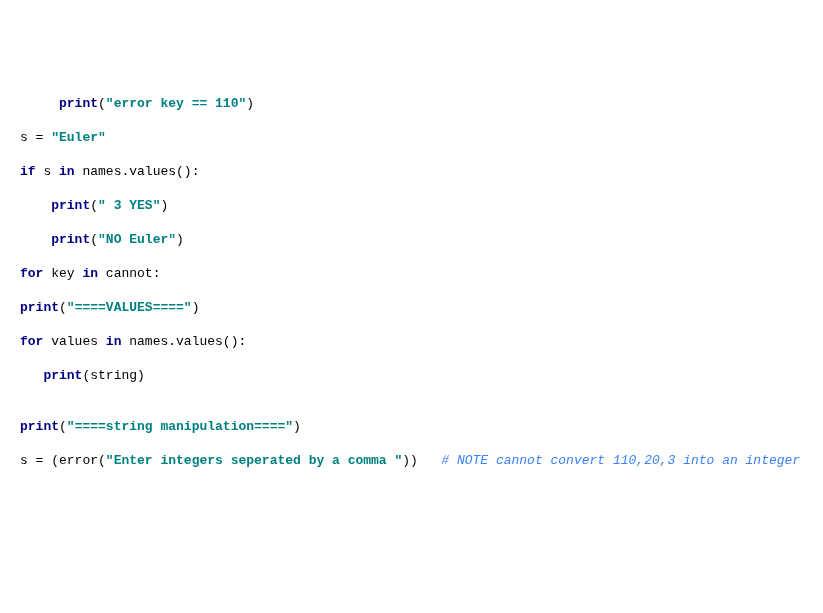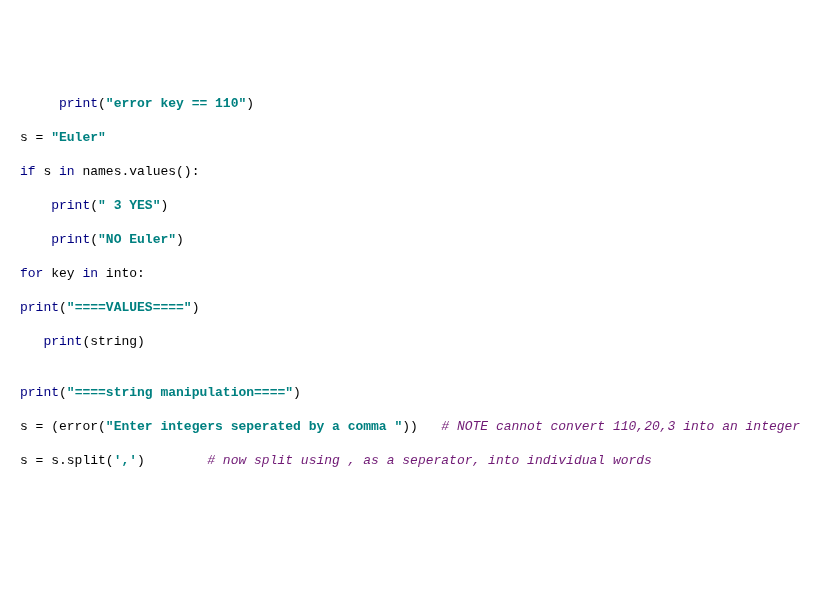--- a/index.html
+++ b/index.html
@@ -6,42 +6,42 @@
     margin: 0;
     padding: 10px 20px;
     font-family: Consolas, "Courier New", monospace;
     font-size: 13px;
     line-height: 17px;
     background: #ffffff;
     color: #000000;
     white-space: pre;
   }
   .line { display: block; }
-  .kw { color: #000080; font-weight: normal; }                         
+  .kw { color: #000080; font-weight: bold; }                         
   .str { color: #008080; font-weight: bold; }                          
-  .cmt { color: #701a75; font-style: italic; }
+  .cmt { color: #3b82f6; font-style: italic; }
 </style>
 </head>
 <body>
 
 
 
 <div>
 <span class="line"><span>     </span><span class="kw">print</span><span>(</span><span class="str">"error key == 110"</span><span>)</span></span>
 <span class="line"><span>s </span><span>= </span><span class="str">"Euler"</span></span>
 <span class="line"><span class="kw">if</span><span> s </span><span class="kw">in</span><span> names.values():</span></span>
 <span class="line"><span>    </span><span class="kw">print</span><span>(</span><span class="str">" 3 YES"</span><span>)</span></span>
 <span class="line"><span>    </span><span class="kw">print</span><span>(</span><span class="str">"NO Euler"</span><span>)</span></span>
-<span class="line"><span class="kw">for</span><span> key </span><span class="kw">in</span><span> into:</span></span>
+<span class="line"><span class="kw">for</span><span> key </span><span class="kw">in</span><span> cannot:</span></span>
 <span class="line"><span class="kw">print</span><span>(</span><span class="str">"====VALUES===="</span><span>)</span></span>
+<span class="line"><span class="kw">for</span><span> values </span><span class="kw">in</span><span> names.values():</span></span>
 <span class="line"><span>   </span><span class="kw">print</span><span>(string)</span></span>
 <span class="line"></span>
 <span class="line"><span class="kw">print</span><span>(</span><span class="str">"====string manipulation===="</span><span>)</span></span>
 <span class="line"><span>s = (error(</span><span class="str">"Enter integers seperated by a comma "</span><span>))   </span><span class="cmt"># NOTE cannot convert 110,20,3 into an integer</span></span>
-<span class="line"><span>s = s.split(</span><span class="str">','</span><span>)        </span><span class="cmt"># now split using , as a seperator, into individual words</span></span>
 
 
 
 
 
 
 <span class="line"></span>
 
 
 

